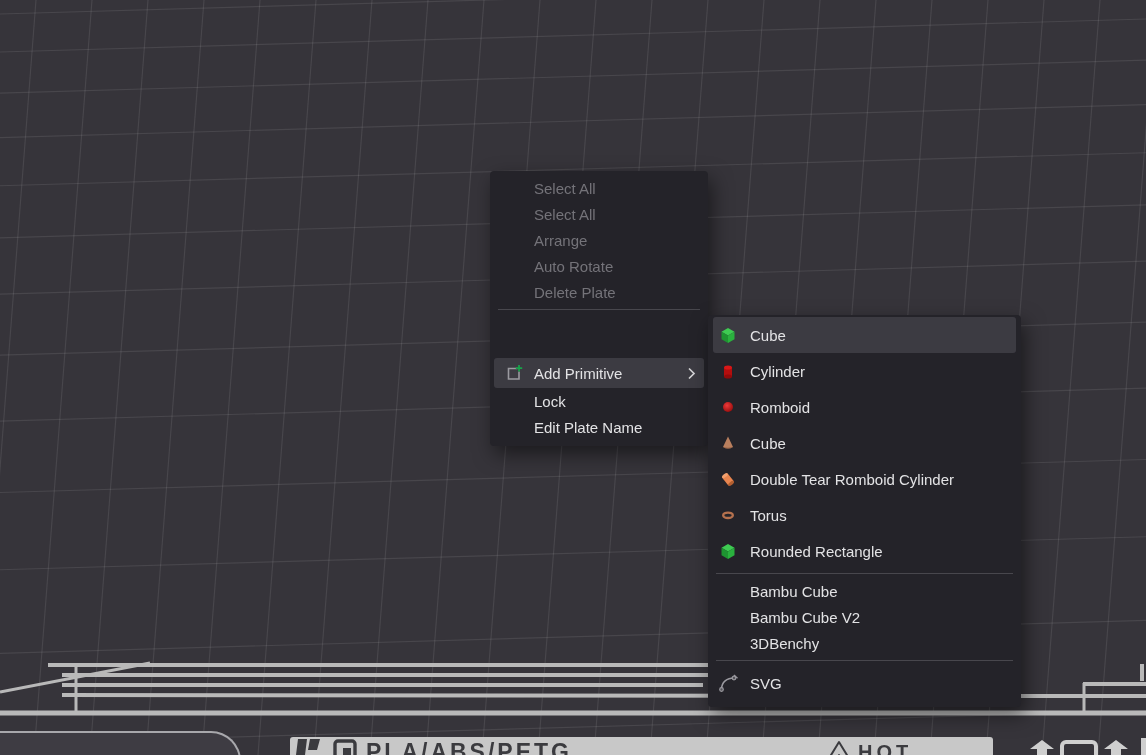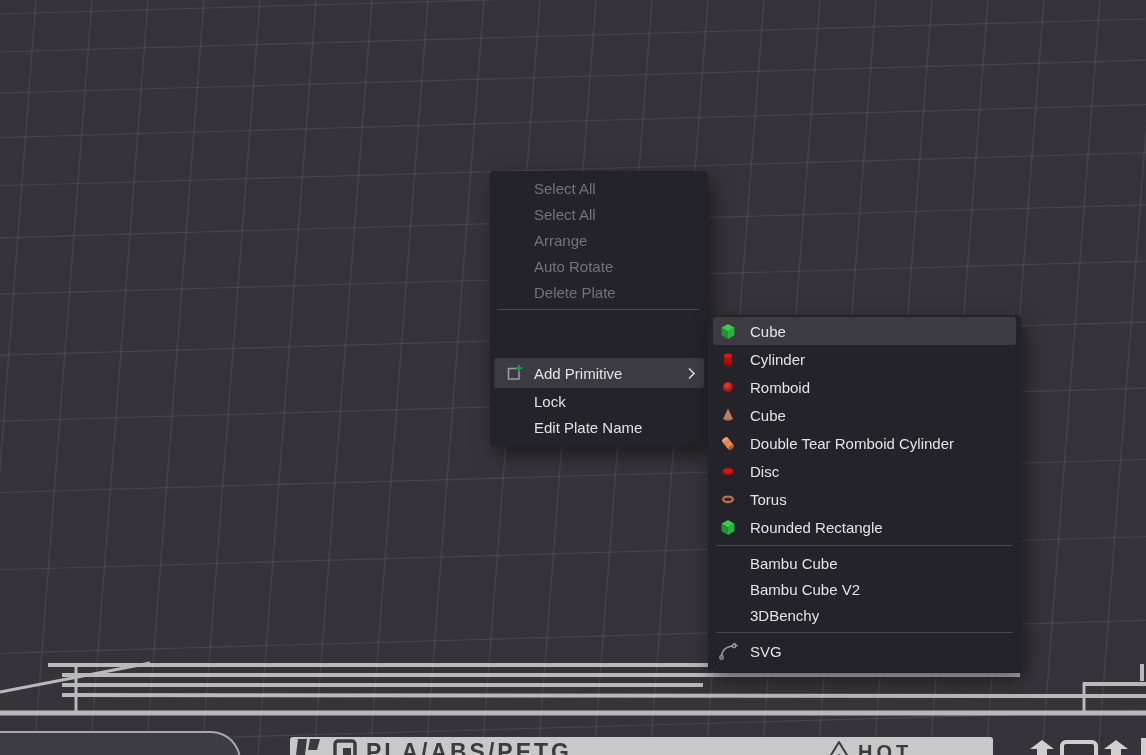--- a/index.html
+++ b/index.html
@@ -43,21 +43,21 @@
     position:absolute;background:#242329;border-radius:4px;
     box-shadow:4px 8px 20px rgba(0,0,0,.5);
     color:#e3e3e5;font-size:15px;
   }
   .menu.main{left:490px;top:171px;width:218px;padding:4px 0 6px;z-index:10;text-align:right;}
   .menu.sub{left:708px;top:315px;width:313px;padding:2px 0 6px;z-index:11;}
   .mi{
     position:relative;display:flex;align-items:center;
     height:26px;margin:0 4px;padding:0 8px 0 40px;border-radius:3px;
   }
-  .menu.sub .mi{height:28px;margin:0 5px;padding:0 8px 0 37px;}
+  .menu.sub .mi{height:36px;margin:0 5px;padding:0 8px 0 37px;}
   .menu.sub .mi.model{height:26px;}
   .mi.disabled{color:#747379;}
   .mi.hl{background:#3c3b42;margin-top:48px;}
   .mi.tall{height:30px;}
   .mi .ic{
     position:absolute;left:4px;top:50%;transform:translateY(-50%);
     width:22px;height:20px;display:flex;align-items:center;justify-content:center;
   }
   .menu.main .mi .ic{left:8px;}
   .mi .chev{margin-left:auto;display:flex;align-items:center;}
@@ -244,29 +244,20 @@
           <g transform="rotate(-38 9 8.5)">
             <rect x="5.5" y="3.5" width="7" height="10" fill="#e8854f"></rect>
             <ellipse cx="9" cy="13.5" rx="3.5" ry="1.6" fill="#b35f30"></ellipse>
             <ellipse cx="9" cy="3.5" rx="3.5" ry="1.6" fill="#f2a06e"></ellipse>
           </g>
         </svg>
       </span>
       <span class="label">Double Tear Romboid Cylinder</span>
     </div>
 
-    <div class="mi">
-      <span class="ic">
-        <svg width="16" height="16" viewBox="0 0 16 16">
-          <ellipse cx="8" cy="9.4" rx="5.4" ry="2.9" fill="#8f0909"></ellipse>
-          <ellipse cx="8" cy="8" rx="5.4" ry="2.9" fill="#d31212"></ellipse>
-        </svg>
-      </span>
-      <span class="label">Disc</span>
-    </div>
 
     <div class="mi">
       <span class="ic">
         <svg width="16" height="16" viewBox="0 0 16 16">
           <ellipse cx="8" cy="8.3" rx="4.8" ry="2.7" fill="none" stroke="#b5714e" stroke-width="2.4"></ellipse>
         </svg>
       </span>
       <span class="label">Torus</span>
     </div>
 

